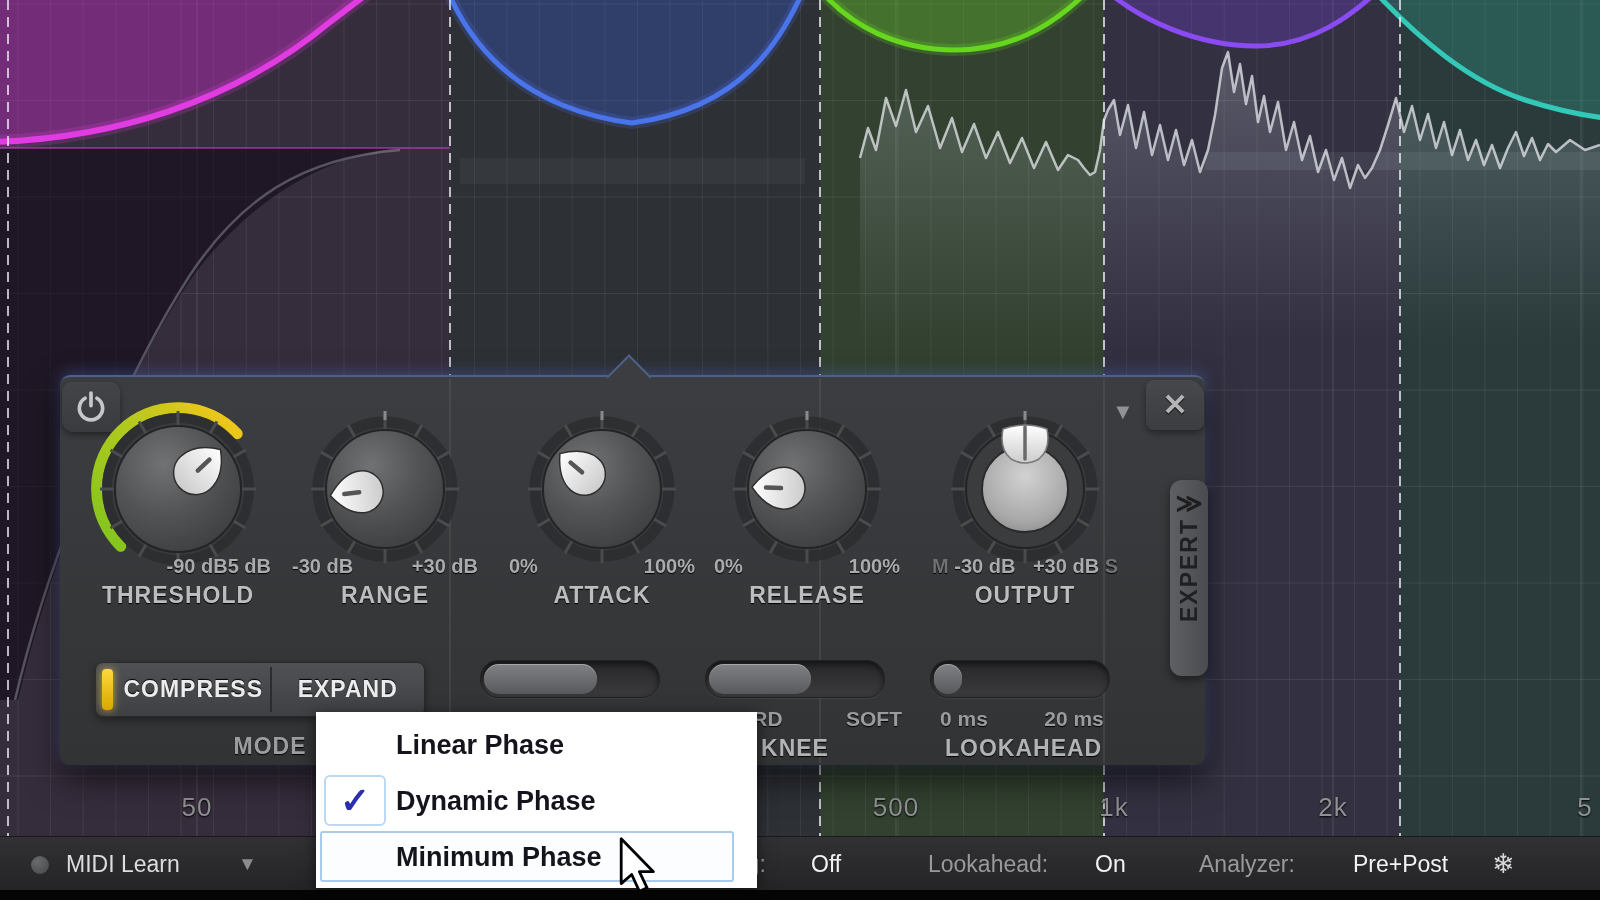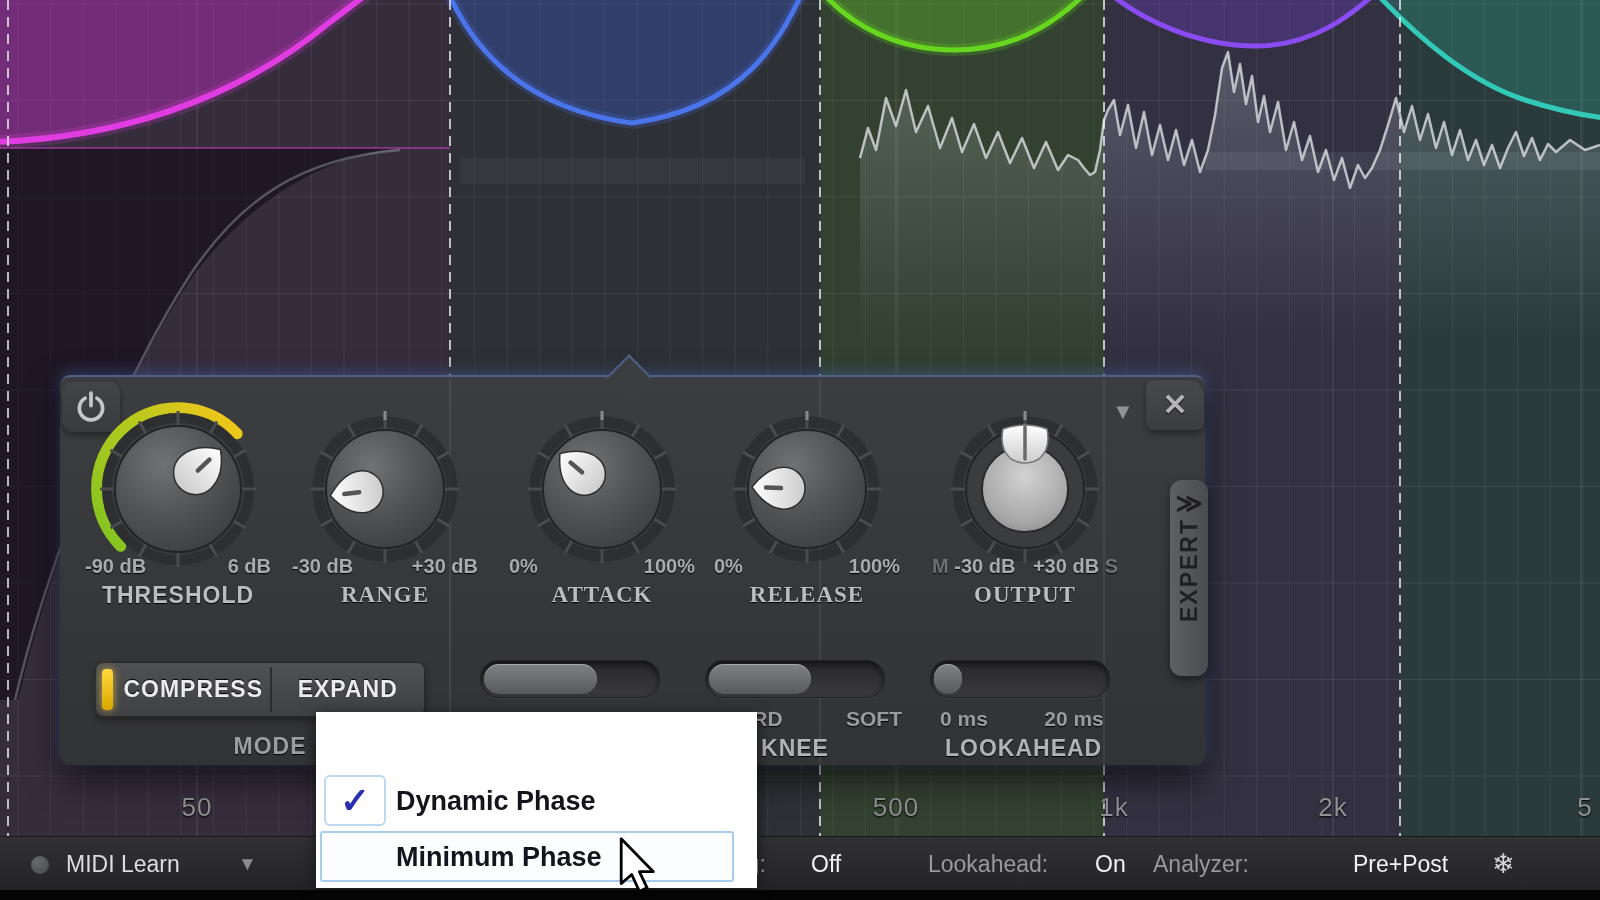--- a/index.html
+++ b/index.html
@@ -42,22 +42,22 @@
     color:#202022;font-size:23px;font-weight:bold;letter-spacing:2px;}
 
   
   .knob{position:absolute;text-align:center;}
   .knob svg{display:block;margin:0 auto;}
   .mm{position:absolute;left:50%;transform:translateX(-50%);width:186px;
     display:flex;justify-content:space-between;
     color:#aaabad;font-size:20px;font-weight:bold;text-shadow:0 1px 1px #000;white-space:nowrap;}
   .kname{position:absolute;left:50%;transform:translateX(-50%);width:220px;
     color:#bcbdbf;font-size:23px;font-weight:bold;letter-spacing:1px;text-shadow:0 1px 1px #000;}
-  .kstd .mm{top:146px;} .kstd .kname{top:173px;font-family:Liberation Serif, serif;}
-  .kth  .mm{top:161px;} .kth  .kname{top:188px;}
+  .kstd .mm{top:146px;} .kstd .kname{top:173px;}
+  .kth  .mm{top:161px;justify-content:flex-end;} .kth  .kname{top:188px;}
   .dim{font-style:normal;color:#707173;font-weight:bold;}
 
   
   .mode-group{position:absolute;left:35px;top:285px;width:330px;height:55px;
     background:linear-gradient(#505154,#3f4043);border-radius:8px;border:1px solid #28282a;
     display:flex;align-items:stretch;box-shadow:0 3px 7px rgba(0,0,0,.4);}
   .mode-led{width:11px;margin:6px 4px 6px 6px;border-radius:4px;
     background:linear-gradient(#ffd83e,#d9a700);box-shadow:0 0 9px rgba(255,210,60,.75);}
   .mode-btn{flex:1;display:flex;align-items:center;justify-content:center;
     color:#ececee;font-size:23px;font-weight:bold;letter-spacing:1px;text-shadow:0 -1px 1px #000;}
@@ -299,21 +299,21 @@
             <line x1="7.83773951454306e-15" y1="64" x2="9.552245033349356e-15" y2="78"></line>
           </g>
         <circle r="63" fill="url(#kg)" stroke="#232426" stroke-width="2"></circle>
         <g transform="rotate(47)">
           <path d="M0,-58 C12,-50 22,-38 22,-24 A22,22 0 1,1 -22,-24 C-22,-38 -12,-50 0,-58 Z" fill="url(#pg)" stroke="#2e2e2e" stroke-width="1.5"></path>
           <line y1="-43" y2="-27" stroke="#555" stroke-width="4.5" stroke-linecap="round"></line>
         </g>
       </svg>
       <div class="mm">
           <span>-90 dB</span>
-          <span>6 dB</span>
+          <span>5 dB</span>
         </div>
       <div class="kname">THRESHOLD</div>
     </div>
 
     <div class="knob kstd" style="left:230px;top:32px;width:190px">
       <svg width="160" height="160" viewBox="-80 -80 160 160">
         <circle r="67" fill="none" stroke="#2c2d2f" stroke-width="11" opacity="0.85"></circle>
         <g stroke="#4a4b4d" stroke-width="3">
             <line x1="-29.999999999999996" y1="51.96152422706632" x2="-36.99999999999999" y2="64.08587988004847"></line>
             <line x1="-51.96152422706632" y1="29.999999999999986" x2="-64.08587988004847" y2="36.999999999999986"></line>
@@ -470,29 +470,30 @@
     <div class="midi-dot"></div>
     <span class="fitem midi-learn">MIDI Learn</span>
     <span class="fitem midi-arrow">▼</span>
 
     <span class="fitem flabel" style="left:500px;width:266px;text-align:right">Oversampling:</span>
     <span class="fitem fvalue" style="left:811px">Off</span>
 
     <span class="fitem flabel" style="left:928px">Lookahead:</span>
     <span class="fitem fvalue" style="left:1095px">On</span>
 
-    <span class="fitem flabel" style="left:1153px">Analyzer:</span>
+    <span class="fitem flabel" style="left:1199px">Analyzer:</span>
     <span class="fitem fvalue" style="left:1353px">Pre+Post</span>
     <span class="fitem" style="left:1492px;color:#d6d7d9;font-size:27px">❄</span>
   </div>
   <div class="fbottom"></div>
 
   <div class="menu">
     <div class="hover-box"></div>
     <div class="check-box">✓</div>
+    <div class="menu-item" style="top:7px">Linear Phase</div>
     <div class="menu-item" style="top:63px">Dynamic Phase</div>
     <div class="menu-item" style="top:119px">Minimum Phase</div>
   </div>
 
   <svg class="cursor" width="44" height="56" viewBox="0 0 30 40">
     <path d="M3,2 L3,34 L10.5,27.5 L16,39.5 L21.5,37 L16,25.5 L26,25.5 Z" fill="#ffffff" stroke="#000" stroke-width="2" stroke-linejoin="round"></path>
   </svg>
 
 </div>
 

